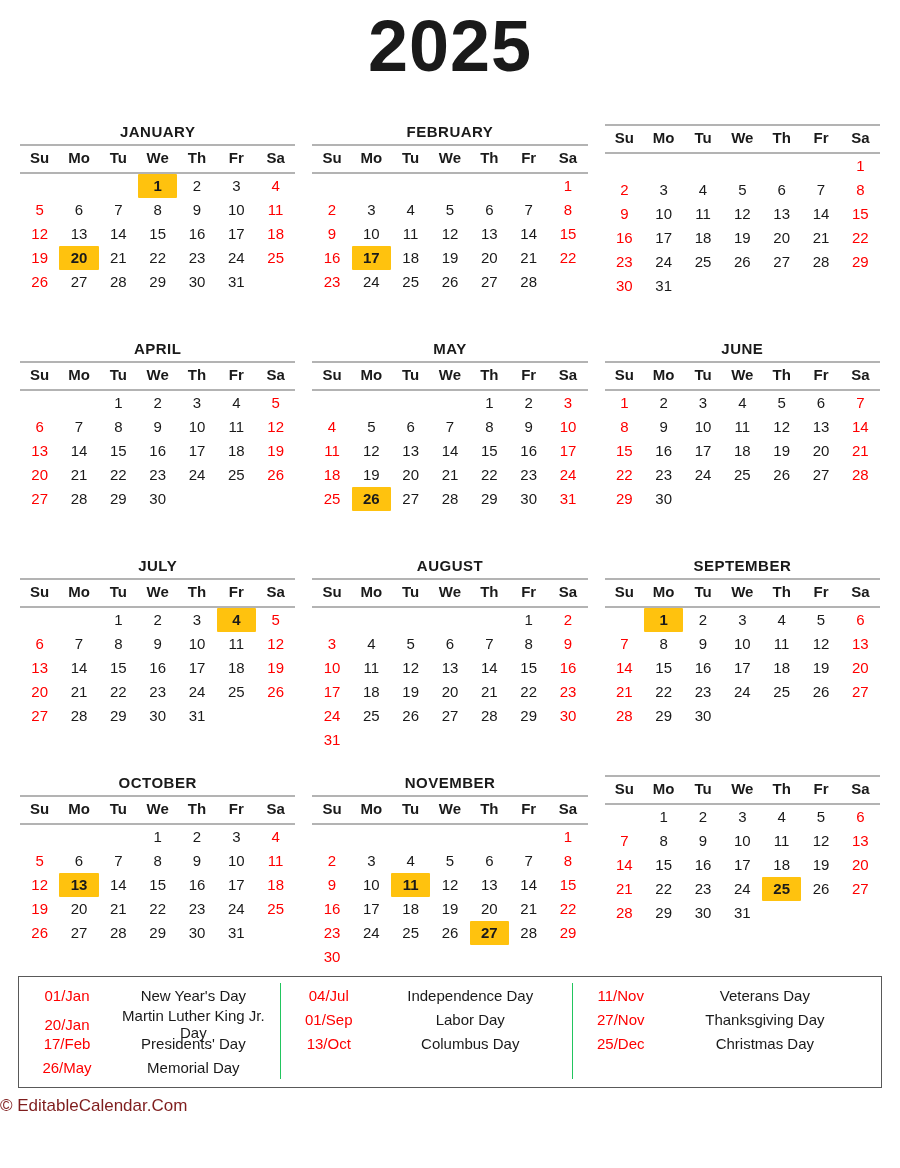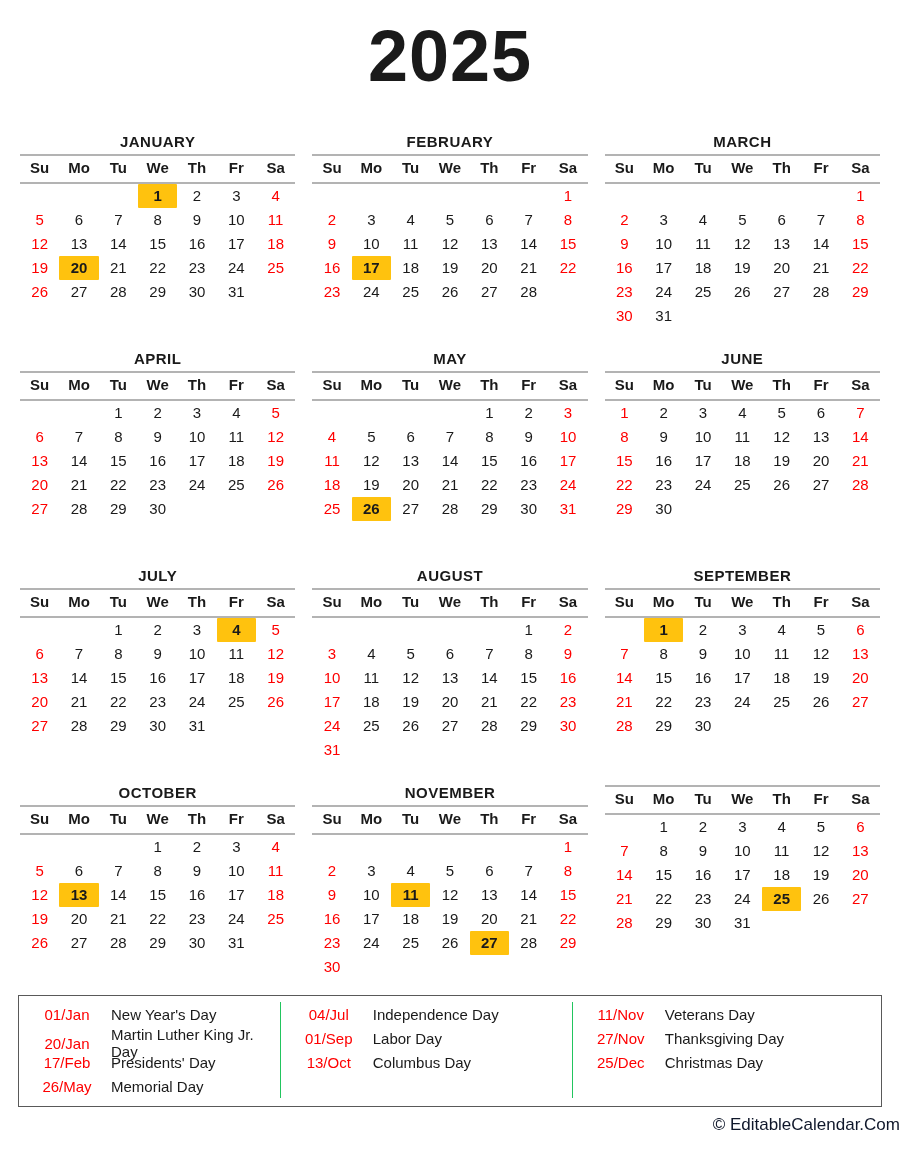--- a/index.html
+++ b/index.html
@@ -17,21 +17,21 @@
     background: #ffffff;
     font-family: "Liberation Sans", sans-serif;
     color: var(--ink);
     overflow: hidden;
   }
   .year-title {
     text-align: center;
     font-size: 72px;
     font-weight: 700;
     letter-spacing: 1px;
-    margin-top: 20px;
+    margin-top: 10px;
     line-height: 1.0;
     height: 104px;
   }
   .months-grid {
     display: grid;
     grid-template-columns: repeat(3, 1fr);
     column-gap: 42px;
     row-gap: 18px;
     margin: 8px 20px 0 20px;
     gap: 17px;
@@ -67,21 +67,21 @@
     text-align: center;
     line-height: 24px;
   }
   .day.wknd { color: var(--red); }
   .day.hl {
     background: var(--hl);
     font-weight: 700;
     border-radius: 1px;
   }
   .legend {
-    margin: 12px 18px 0 18px;
+    margin: 3px 18px 0 18px;
     border: 1px solid var(--border);
     display: grid;
     grid-template-columns: 1fr 1.12fr 1.14fr;
     padding: 6px 12px 8px 0;
     min-height: 98px;
   }
   .legend-col { padding: 0 4px; }
   .legend-col + .legend-col { border-left: 1px solid #22c55e; }
   .legend-row {
     display: grid;
@@ -89,27 +89,27 @@
     height: 24px;
     align-items: center;
   }
   .legend-date {
     color: var(--red);
     font-size: 15px;
     text-align: center;
   }
   .legend-name {
     font-size: 15px;
+    text-align: center;
+  }
+  .footer {
     text-align: left;
-  }
-  .footer {
-    text-align: right;
     font-size: 17px;
     margin-top: 8px;
-    color: #0f172a;
+    color: #7f1d1d;
   }
 </style>
 </head>
 <body>
 
 <div class="year-title">2025</div>
 
 <div class="months-grid" id="months-grid">
     <div class="month">
       <div class="month-title">JANUARY</div>
@@ -221,21 +221,20 @@
       <div class="day-row">
         <span class="day wknd">23</span>
         <span class="day">24</span>
         <span class="day">25</span>
         <span class="day">26</span>
         <span class="day">27</span>
         <span class="day">28</span>
       </div>
     </div>
     <div class="month">
-      <div class="month-title">MARCH</div>
       <hr class="rule">
       <div class="week-row">
         <span class="wd">Su</span>
         <span class="wd">Mo</span>
         <span class="wd">Tu</span>
         <span class="wd">We</span>
         <span class="wd">Th</span>
         <span class="wd">Fr</span>
         <span class="wd">Sa</span>
       </div>

